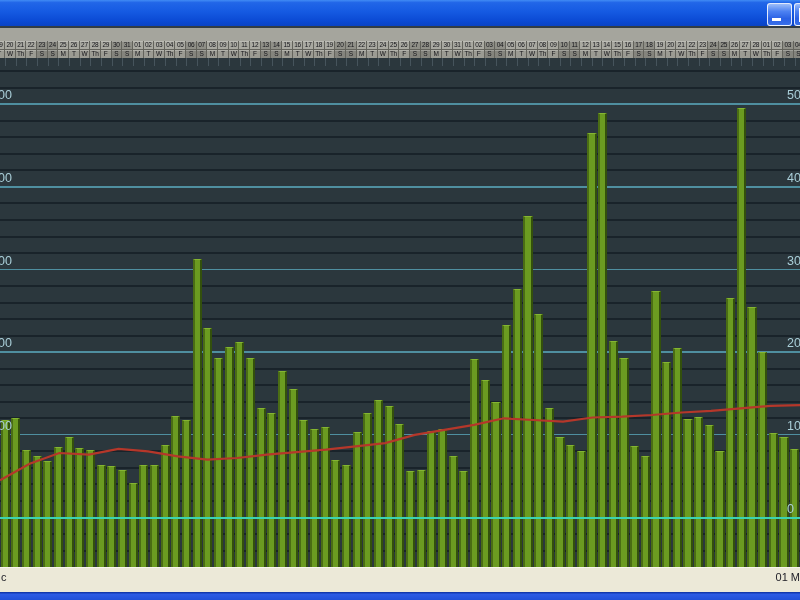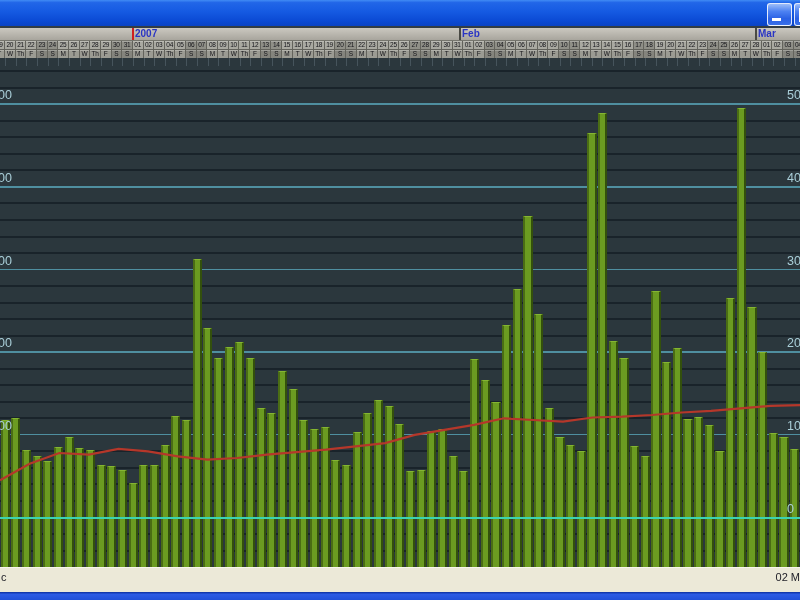--- a/index.html
+++ b/index.html
@@ -61,28 +61,20 @@
   <div class="winbtn minb">
     <span class="dash"></span>
   </div>
   <div class="winbtn maxb">
     <span class="box"></span>
   </div>
 </div>
 <div class="tb-sep"></div>
 
 <div class="datebar">
-  <div class="month-band" id="monthBand">
-      <div class="month-tick red" style="left: 132px;"></div>
-      <span class="month-label" style="left: 135px;">2007</span>
-      <div class="month-tick" style="left: 459px;"></div>
-      <span class="month-label" style="left: 462px;">Feb</span>
-      <div class="month-tick" style="left: 755px;"></div>
-      <span class="month-label" style="left: 758px;">Mar</span>
-    </div>
   <div class="cellrow numrow" id="numRow" style="margin-left: -5.7px;">
       <div class="dcell" style="width: 10.67px;">19</div>
       <div class="dcell" style="width: 10.67px;">20</div>
       <div class="dcell" style="width: 10.67px;">21</div>
       <div class="dcell" style="width: 10.67px;">22</div>
       <div class="dcell we" style="width: 10.67px;">23</div>
       <div class="dcell we" style="width: 10.67px;">24</div>
       <div class="dcell" style="width: 10.67px;">25</div>
       <div class="dcell" style="width: 10.67px;">26</div>
       <div class="dcell" style="width: 10.67px;">27</div>
@@ -434,15 +426,15 @@
       <span class="ylab" style="left: -9px; top: 278.22px;">200</span>
       <span class="ylab" style="left: 787px; top: 278.22px;">200</span>
       <span class="ylab" style="left: -9px; top: 360.86px;">100</span>
       <span class="ylab" style="left: 787px; top: 360.86px;">100</span>
       <span class="ylab" style="left: 787px; top: 443.5px;">0</span>
     </div>
 </div>
 
 <div class="statusbar">
   <span class="status-left">c</span>
-  <span class="status-right">02 M</span>
+  <span class="status-right">01 M</span>
 </div>
 <div class="bluebar"></div>
 
 </body></html>

